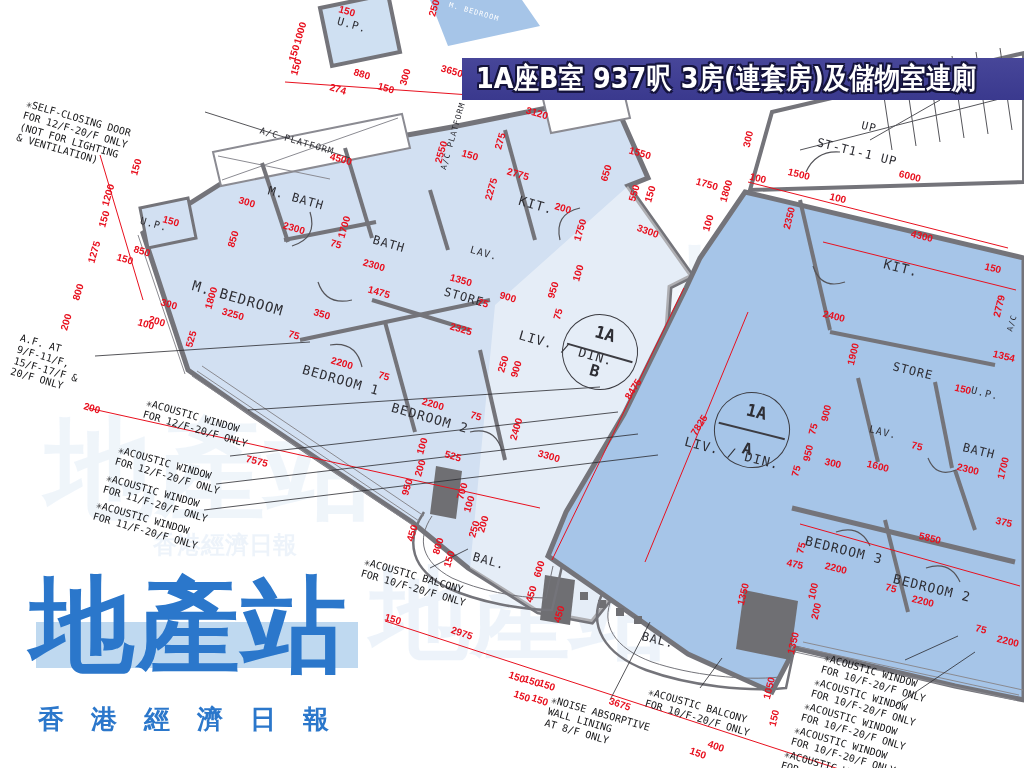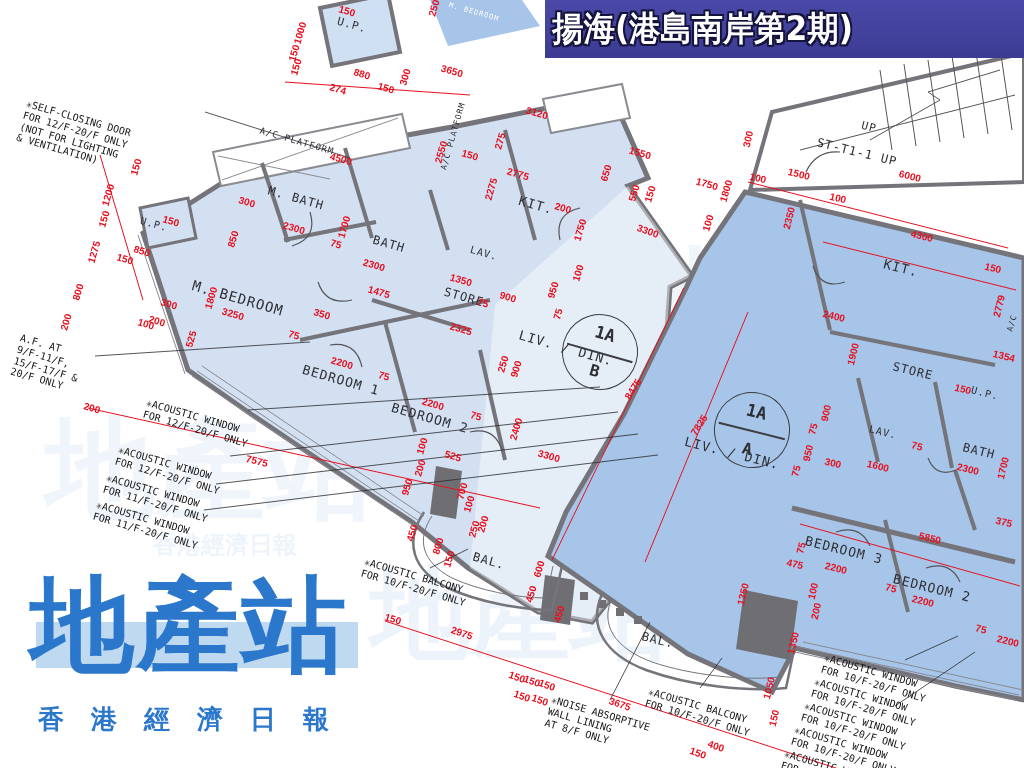--- a/index.html
+++ b/index.html
@@ -368,22 +368,22 @@
         <div class="l1">1A</div>
         <div class="l2">B</div>
       </div>
       <div class="ucirc" style="left: 752px; top: 430px; transform: translate(-50%, -50%) rotate(14deg);">
         <div class="split"></div>
         <div class="l1">1A</div>
         <div class="l2">A</div>
       </div>
     </div>
 
-  <div id="banner-line1">
-    <span>揚海(港島南岸第2期)</span>
+  <div id="banner-line2">
+    <span>1A座B室 937呎 3房(連套房)及儲物室連廁</span>
   </div>
 
   <div id="logo">
     <div id="logo-band"></div>
     <div id="logo-name">地產站</div>
     <div id="logo-tagline">香港經濟日報</div>
   </div>
 
 </div>
 

